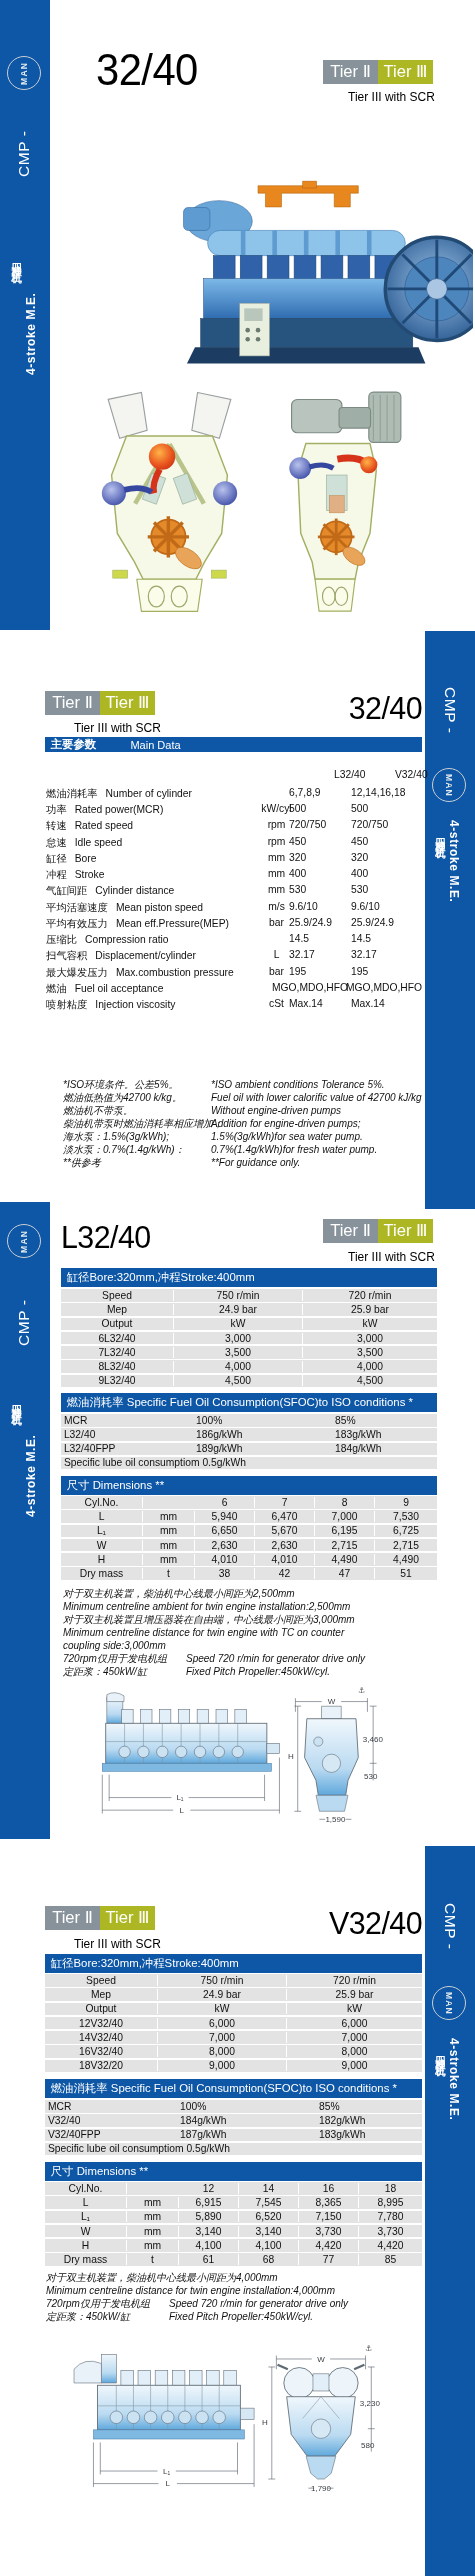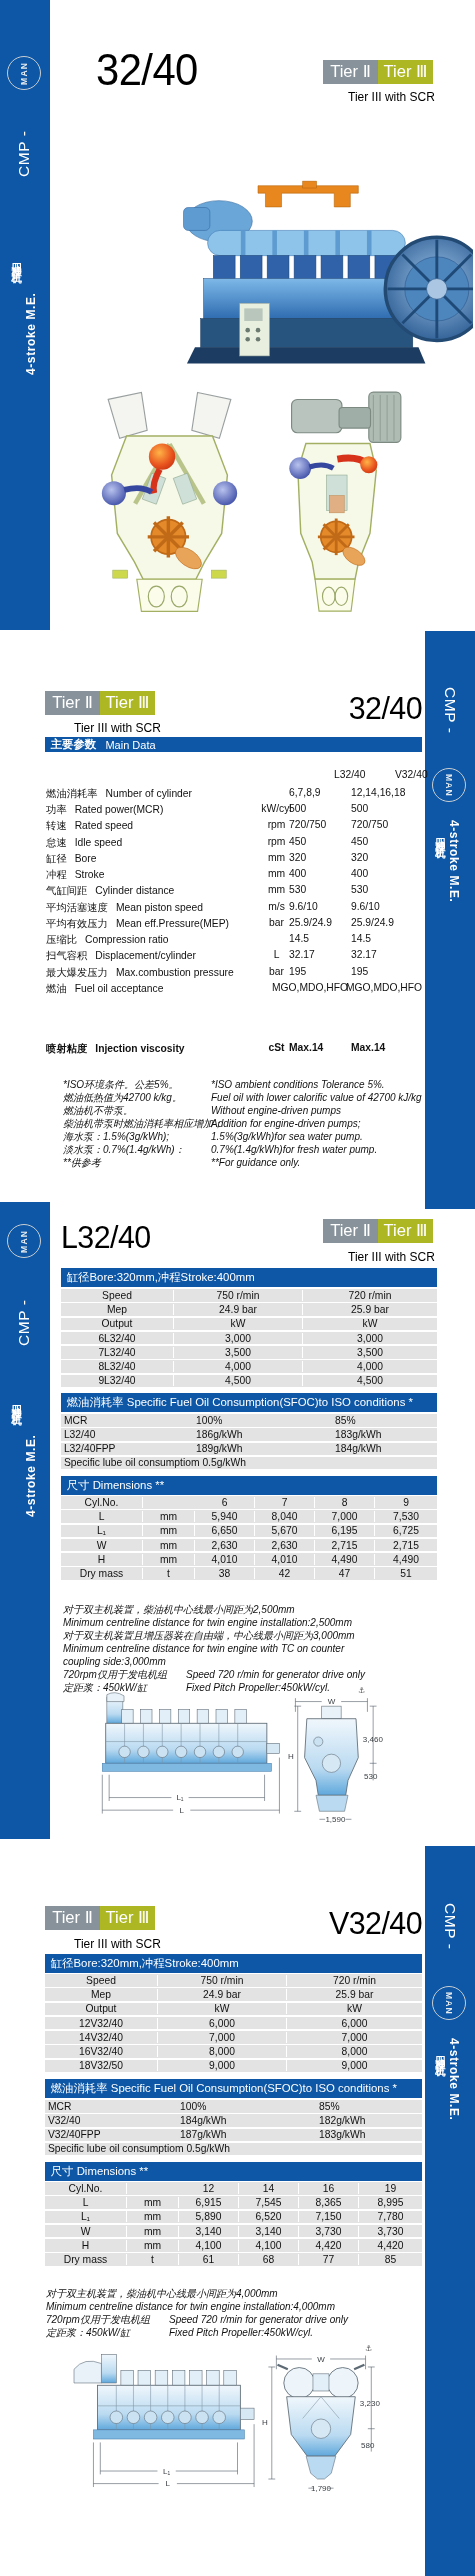--- a/index.html
+++ b/index.html
@@ -19,21 +19,21 @@
   .side-cn{color:#fff;font-size:10.3px;font-weight:bold;}
   
   .big-title{font-size:32px;letter-spacing:-0.6px;color:#000;transform:scaleX(0.95);transform-origin:left top;white-space:nowrap;}
   .badges{display:flex;}
   .badge{width:55px;height:23.5px;color:#fff;font-size:16.6px;display:flex;align-items:center;justify-content:center;
          letter-spacing:0px;white-space:nowrap;}
   .badge-t2{background:#87929B;}
   .badge-t3{background:#ACB723;}
   .tier-sub{font-size:12px;color:#000;white-space:nowrap;}
   
-  .bar{background:#0D57A6;color:#fff;display:flex;align-items:center;padding-left:5.7px;box-sizing:border-box;white-space:nowrap;}
+  .bar{background:#0D57A6;color:#fff;display:flex;align-items:center;padding-left:5.7px;box-sizing:border-box;white-space:nowrap;gap:25px;}
   .bar .cn{font-weight:bold;font-size:11.4px;margin-right:9.2px;}
   .bar .en{font-size:11px;}
   
   .mrow{position:absolute;left:45px;width:378px;height:16px;font-size:10.3px;}
   .mrow .lab{position:absolute;left:1.1px;top:1.7px;white-space:nowrap;}
   .mrow .lab .cnl{margin-right:8px;}
   .mrow .unit{position:absolute;left:189px;width:85px;top:1.7px;text-align:center;}
   .mrow .v1{position:absolute;left:244px;top:1.7px;white-space:nowrap;}
   .mrow .v2{position:absolute;left:306px;top:1.7px;white-space:nowrap;}
   .mrow.shift .v1{left:227px;}
@@ -52,21 +52,21 @@
   .f-v1{left:135px;}
   .f-v2{left:274px;}
   .drow{display:flex;height:12.6px;margin-bottom:1.7px;background:#E3E3E3;align-items:center;font-size:10.3px;}
   .drow div{text-align:center;box-sizing:border-box;border-right:1.1px solid #fff;}
   .d-lab{width:82px;}
   .d-unit{width:52px;}
   .d-c{width:60px;}
   .drow div:last-child{border-right:none;flex:1;}
   
   .foot{font-size:10px;font-style:italic;line-height:13px;white-space:nowrap;}
-  .notes{font-size:10px;font-style:italic;line-height:13px;white-space:nowrap;margin-top:16px;}
+  .notes{font-size:10px;font-style:italic;line-height:13px;white-space:nowrap;}
   .note2{position:relative;}
   .note2 .en2{position:absolute;left:123px;top:0;}
   svg text{font-family:"Liberation Sans","DejaVu Sans",sans-serif;}
   .dimlabel{fill:#3a3f44;font-size:14px;}
   .anchor-glyph{position:absolute;font-size:8px;color:#555;}
 </style>
 </head>
 <body>
 
 <div id="doc">
@@ -310,21 +310,21 @@
         <span class="unit">bar</span>
         <span class="v1">195</span>
         <span class="v2">195</span>
       </div>
       <div class="mrow shift" style="top: 980px;">
         <span class="lab"><span class="cnl">燃油</span><span class="enl">Fuel oil acceptance</span></span>
         <span class="unit"></span>
         <span class="v1">MGO,MDO,HFO</span>
         <span class="v2">MGO,MDO,HFO</span>
       </div>
-      <div class="mrow" style="top: 1040px; font-weight: bold;">
+      <div class="mrow" style="top: 996px;">
         <span class="lab"><span class="cnl">喷射粘度</span><span class="enl">Injection viscosity</span></span>
         <span class="unit">cSt</span>
         <span class="v1">Max.14</span>
         <span class="v2">Max.14</span>
       </div>
     </div>
 
   <div class="abs foot" style="left:63px;top:1078px;" id="footCn">
       <div>*ISO环境条件。公差5%。</div>
       <div>燃油低热值为42700 k/kg。</div>
@@ -434,21 +434,21 @@
         <div class="d-unit"></div>
         <div class="d-c">6</div>
         <div class="d-c">7</div>
         <div class="d-c">8</div>
         <div class="d-c">9</div>
       </div>
       <div class="drow">
         <div class="d-lab">L</div>
         <div class="d-unit">mm</div>
         <div class="d-c">5,940</div>
-        <div class="d-c">8,040</div>
+        <div class="d-c">6,470</div>
         <div class="d-c">7,000</div>
         <div class="d-c">7,530</div>
       </div>
       <div class="drow">
         <div class="d-lab">L₁</div>
         <div class="d-unit">mm</div>
         <div class="d-c">6,650</div>
         <div class="d-c">5,670</div>
         <div class="d-c">6,195</div>
         <div class="d-c">6,725</div>
@@ -474,21 +474,21 @@
         <div class="d-unit">t</div>
         <div class="d-c">38</div>
         <div class="d-c">42</div>
         <div class="d-c">47</div>
         <div class="d-c">51</div>
       </div>
     </div>
 
   <div class="abs notes" style="left:63px;top:1587px;" id="notesL">
       <div>对于双主机装置，柴油机中心线最小间距为2,500mm</div>
-      <div>Minimum centreline distance for twin engine installation:2,500mm</div>
+      <div>Minimum centreline ambient for twin engine installation:2,500mm</div>
       <div>对于双主机装置且增压器装在自由端，中心线最小间距为3,000mm</div>
       <div>Minimum centreline distance for twin engine with TC on counter</div>
       <div>coupling side:3,000mm</div>
       <div class="note2"><span>720rpm仅用于发电机组</span><span class="en2">Speed 720 r/min for generator drive only</span></div>
       <div class="note2"><span>定距浆：450kW/缸</span><span class="en2">Fixed Pitch Propeller:450kW/cyl.</span></div>
     </div>
 
   <svg class="abs" style="left:94px;top:1689px;" width="292" height="140" viewBox="0 0 510 245">
     <defs>
       <linearGradient id="gDraw" x1="0" y1="0" x2="0" y2="1">
@@ -623,21 +623,21 @@
         <div class="s-lab">14V32/40</div>
         <div class="s-v1">7,000</div>
         <div class="s-v2">7,000</div>
       </div>
       <div class="srow">
         <div class="s-lab">16V32/40</div>
         <div class="s-v1">8,000</div>
         <div class="s-v2">8,000</div>
       </div>
       <div class="srow">
-        <div class="s-lab">18V32/50</div>
+        <div class="s-lab">18V32/20</div>
         <div class="s-v1">9,000</div>
         <div class="s-v2">9,000</div>
       </div>
     </div>
 
   <div class="abs bar" style="left:45px;top:2079px;width:377px;height:19px;">
     <span class="en" style="font-size:11.4px;">燃油消耗率 Specific Fuel Oil Consumption(SFOC)to ISO conditions *</span>
   </div>
   <div class="gtable" style="left:45px;top:2100px;width:377px;" id="sfocTableV">
       <div class="frow">
@@ -663,21 +663,21 @@
   <div class="abs bar" style="left:45px;top:2162px;width:377px;height:19px;">
     <span class="en" style="font-size:11.4px;">尺寸 Dimensions **</span>
   </div>
   <div class="gtable" style="left:45px;top:2182px;width:377px;" id="dimsTableV">
       <div class="drow">
         <div class="d-lab">Cyl.No.</div>
         <div class="d-unit"></div>
         <div class="d-c">12</div>
         <div class="d-c">14</div>
         <div class="d-c">16</div>
-        <div class="d-c">19</div>
+        <div class="d-c">18</div>
       </div>
       <div class="drow">
         <div class="d-lab">L</div>
         <div class="d-unit">mm</div>
         <div class="d-c">6,915</div>
         <div class="d-c">7,545</div>
         <div class="d-c">8,365</div>
         <div class="d-c">8,995</div>
       </div>
       <div class="drow">

